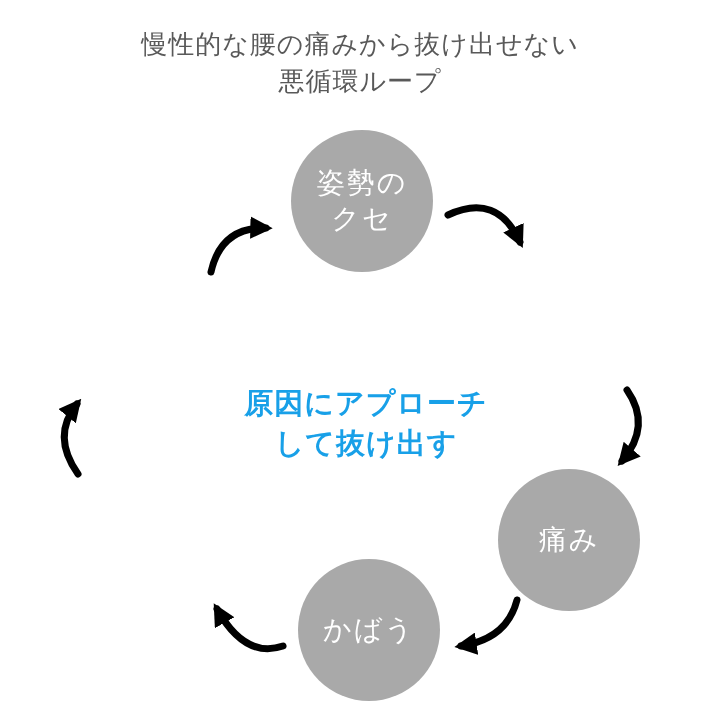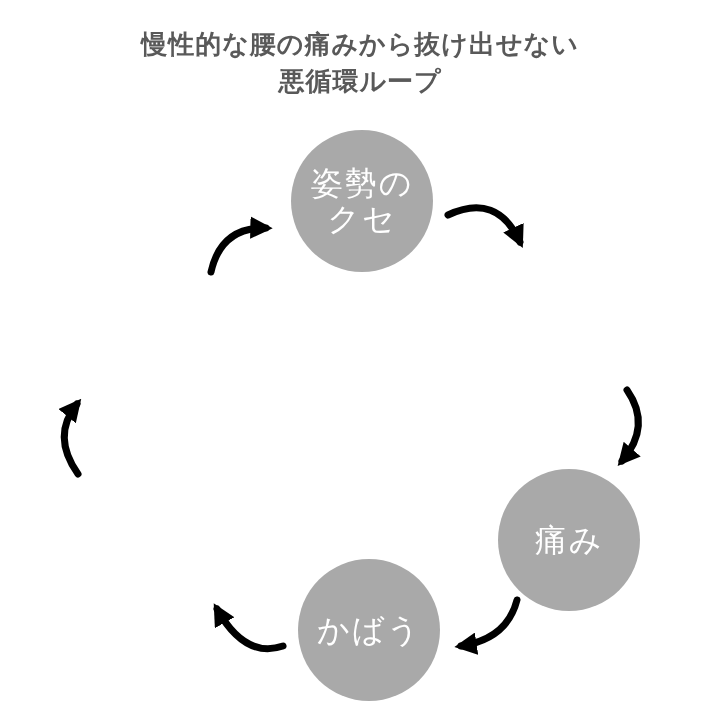--- a/index.html
+++ b/index.html
@@ -7,29 +7,29 @@
     width:720px;height:720px;position:relative;overflow:hidden;
     background:#ffffff;
     font-family:"Liberation Sans", sans-serif;
   }
   .stage{position:absolute;inset:0}
 
   .title{
     position:absolute;top:26px;left:0;width:720px;
     text-align:center;
     color:var(--title-text,#595959);
-    font-size:26px;line-height:37px;font-weight:700;letter-spacing:1px;
+    font-size:26px;line-height:37px;font-weight:400;letter-spacing:1px;
   }
 
   .circle{
     position:absolute;width:142px;height:142px;border-radius:50%;
     background:var(--circle,#A9A9A9);
     display:flex;align-items:center;justify-content:center;
     text-align:center;color:var(--circle-text,#ffffff);
-    font-size:32px;line-height:36px;letter-spacing:2px;font-weight:500;
+    font-size:28px;line-height:36px;letter-spacing:2px;font-weight:500;
     white-space:pre-line;
   }
   .step-0{left:291px;top:130px}   
   .step-1{left:496px;top:253px}   
   .step-2{left:498px;top:469px}   
   .step-3{left:298px;top:559px}   
   .step-4{left:74px;top:466px}    
   .step-5{left:71px;top:254px}    
 
   .center-msg{
@@ -71,14 +71,18 @@
     <span>姿勢の
 クセ</span>
   </div>
   <div class="circle step-3">
     <span>かばう</span>
   </div>
   <div class="circle step-2">
     <span>痛み</span>
   </div>
 
+  <div class="center-msg">
+    <div>原因にアプローチ</div>
+    <div>して抜け出す</div>
+  </div>
 
 </div>
 
 </body></html>

